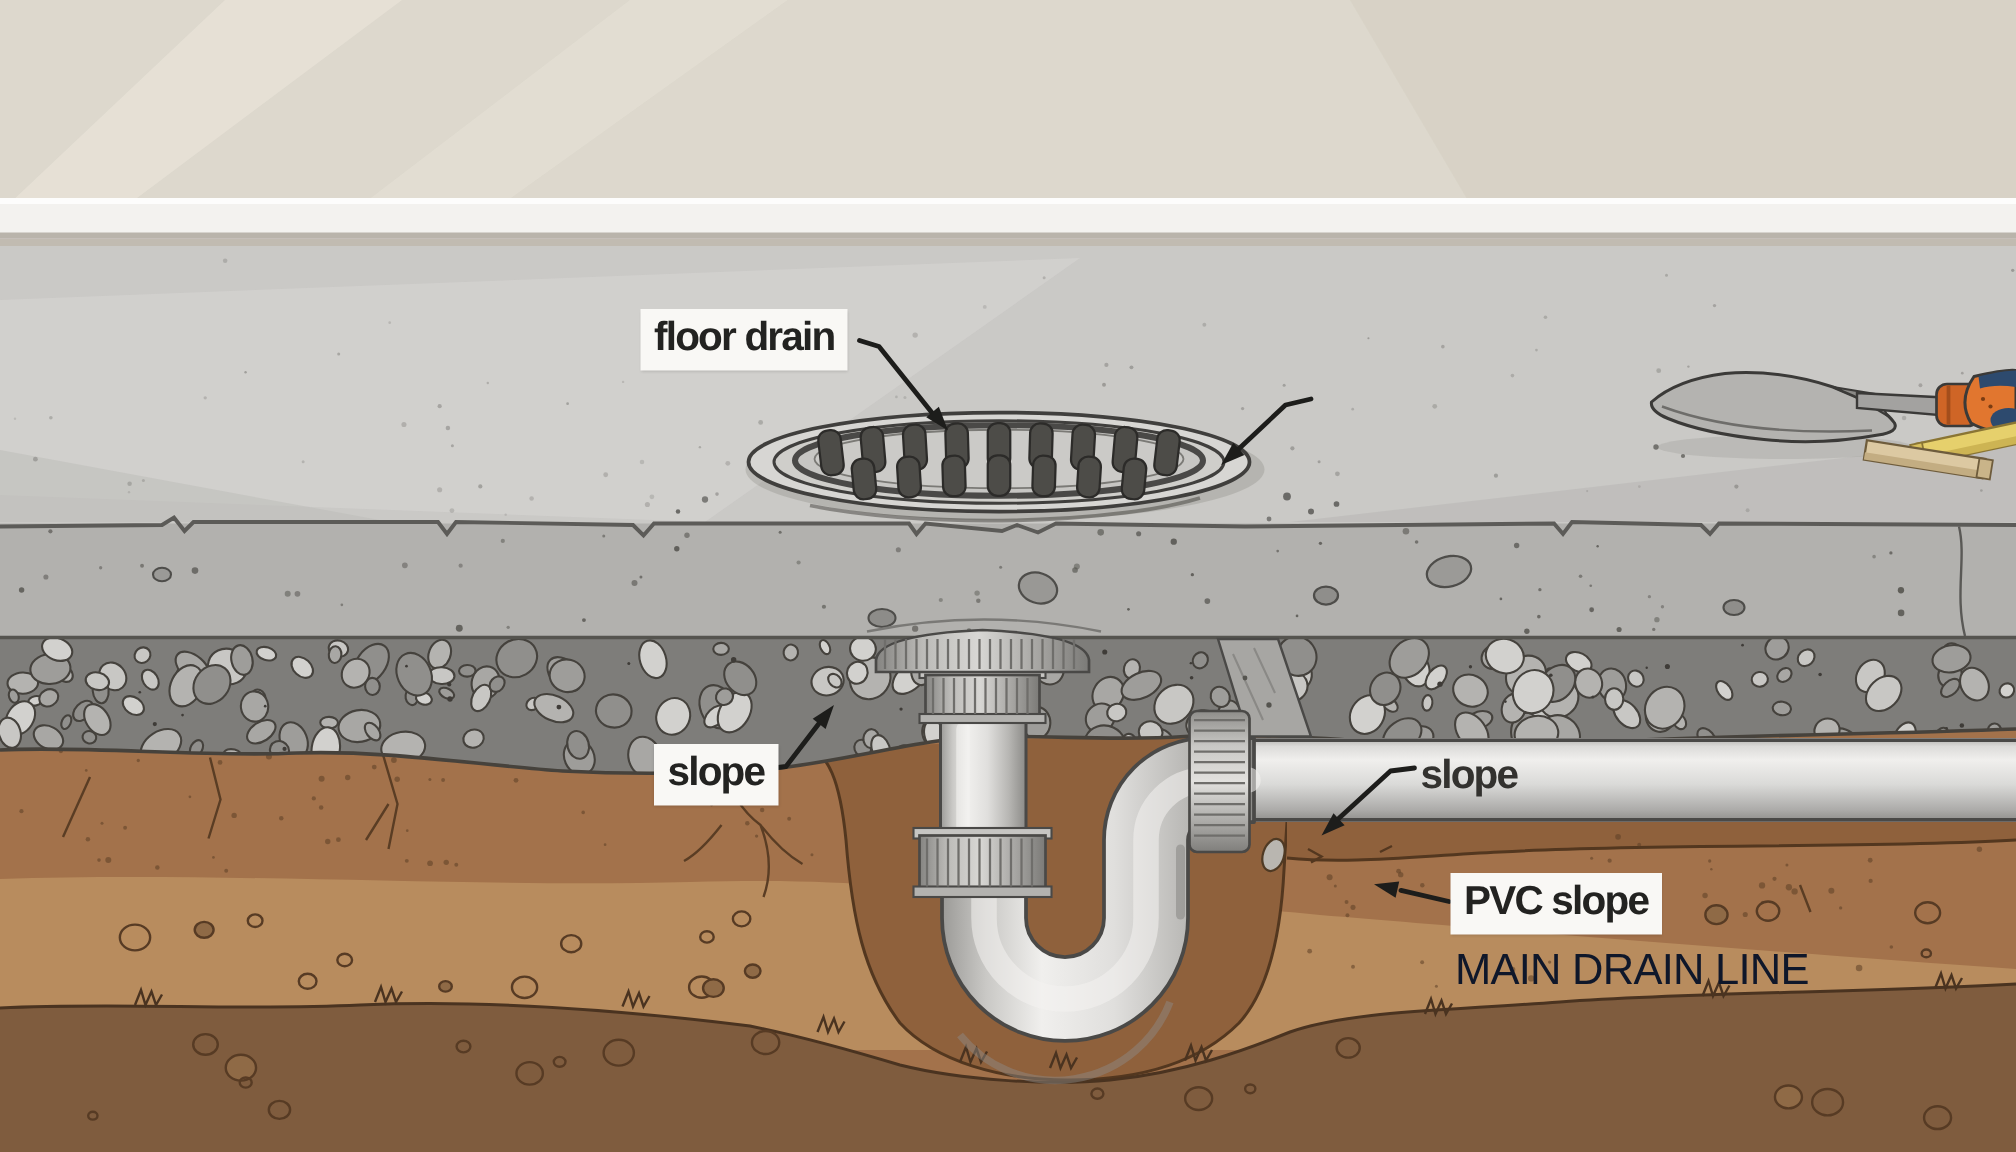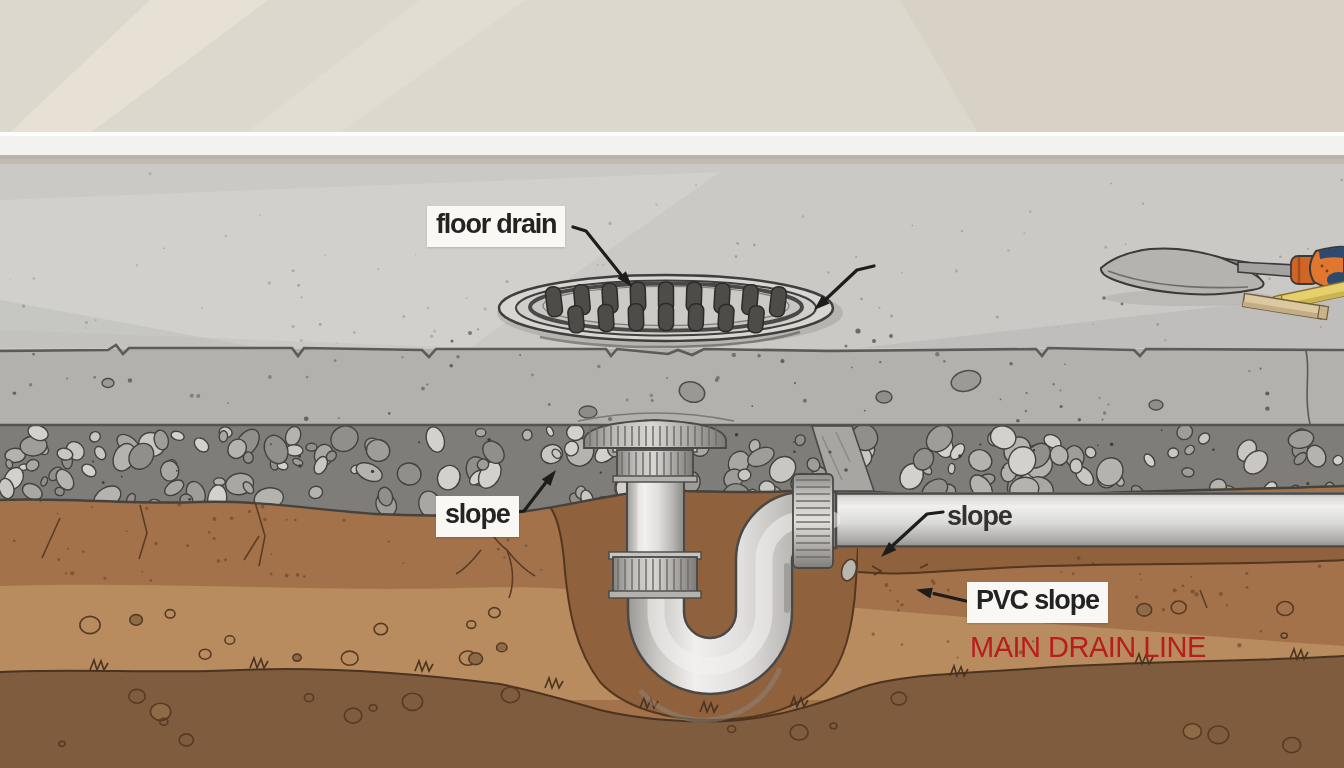--- a/index.html
+++ b/index.html
@@ -4,21 +4,21 @@
 <style>
   html,body{margin:0;padding:0;background:#222;}
   .scene{position:relative;width:1344px;height:768px;overflow:hidden;background:#ddd8cd;
          font-family:"Liberation Sans",sans-serif;}
   .scene svg{position:absolute;left:0;top:0;}
   .callout{position:absolute;background:#f9f8f5;color:#232321;
            font:700 27px/1.25 "Liberation Sans",sans-serif;letter-spacing:-1.2px;
            padding:2px 9px 5px;white-space:nowrap;box-shadow:0 1px 2px rgba(0,0,0,.15);}
   .plain-label{position:absolute;color:#33322f;font:700 27px/1.25 "Liberation Sans",sans-serif;
            letter-spacing:-1.2px;white-space:nowrap;}
-  .drawn-label{position:absolute;color:#b91c1c;font:400 29px/1.2 "Liberation Sans",sans-serif;
+  .drawn-label{position:absolute;color:#0f172a;font:400 29px/1.2 "Liberation Sans",sans-serif;
            letter-spacing:-0.5px;white-space:nowrap;}
 </style>
 </head>
 <body>
 
 <div class="scene">
 
 <svg id="art" width="1344" height="768" viewBox="0 0 1344 768">
   <defs>
     <linearGradient id="pipeV" x1="0" y1="0" x2="1" y2="0">

